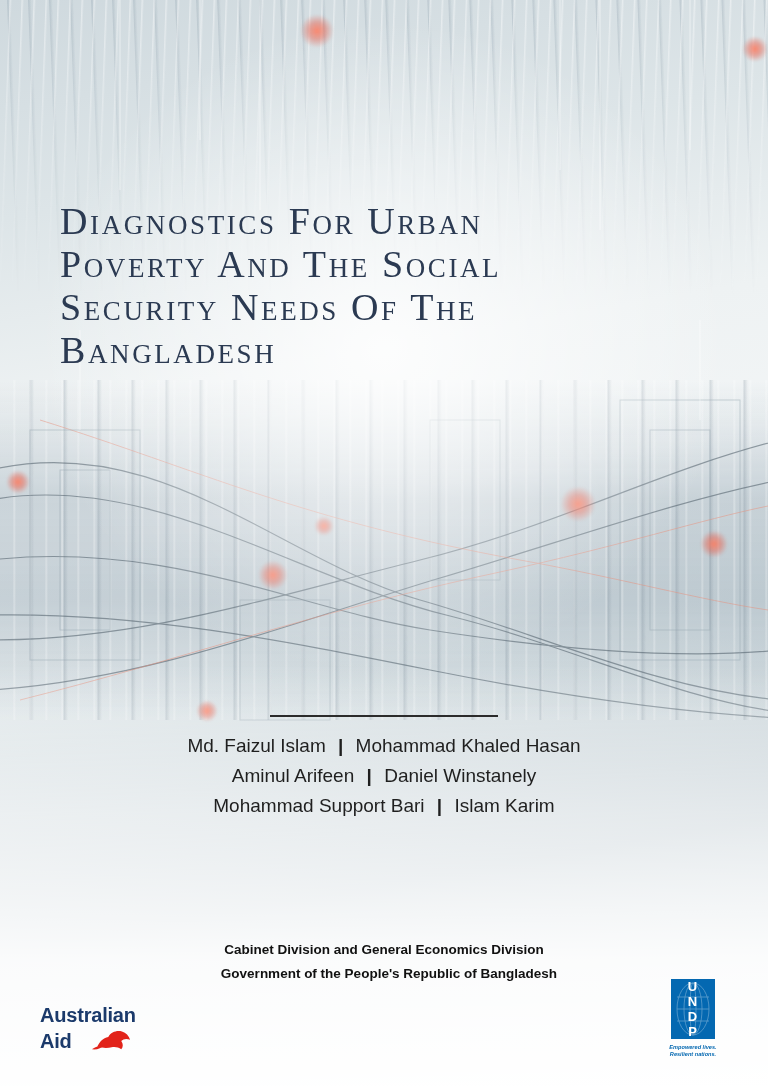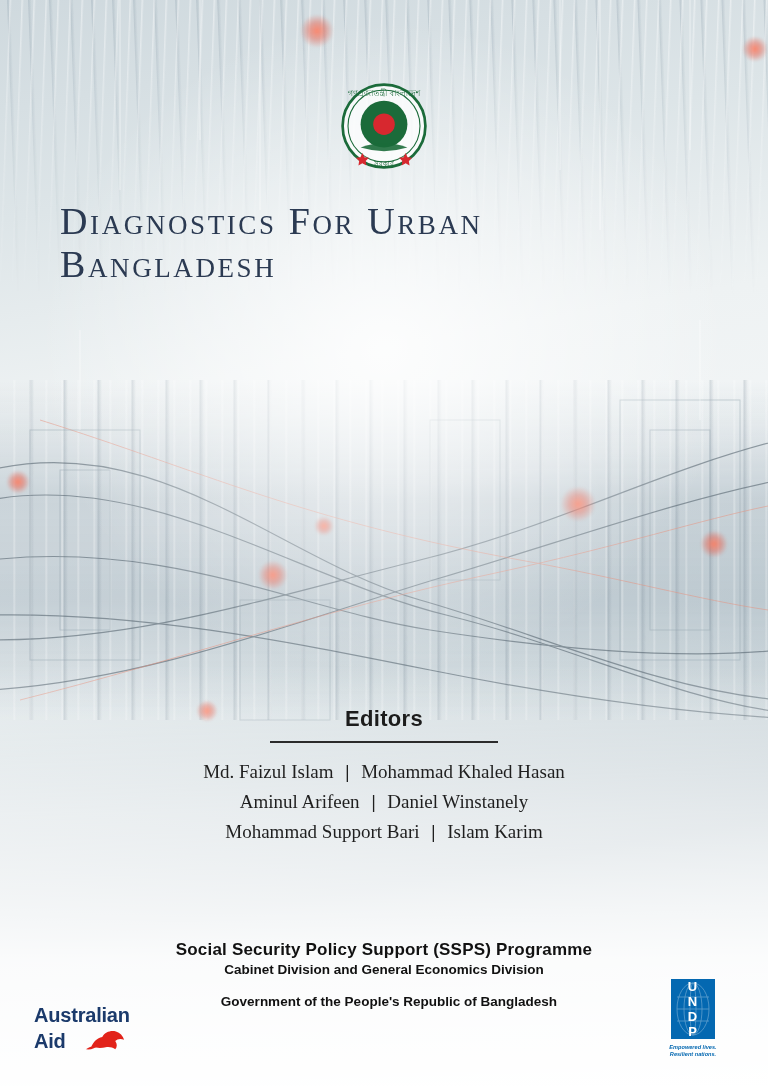--- a/index.html
+++ b/index.html
@@ -110,21 +110,20 @@
     width: 228px;
     height: 2px;
     background: #2b2b2b;
     margin: 9px auto 14px auto;
   }
   .editors-line {
     font-size: 19px;
     color: #1f1f1f;
     line-height: 30px;
     white-space: nowrap;
-    font-family: Liberation Serif, serif;
   }
   .sep {
     display: inline-block;
     padding: 0 7px;
     font-weight: bold;
     color: #1f1f1f;
   }
 
   
   .programme {
@@ -142,21 +141,21 @@
   .programme-sub {
     font-size: 13.5px;
     font-weight: bold;
     color: #111;
     line-height: 20px;
   }
 
   
   .aus-aid {
     position: absolute;
-    left: 34px;
+    left: 40px;
     bottom: 34px;
     width: 130px;
   }
   .aus-aid-text {
     font-size: 20px;
     font-weight: bold;
     color: #1b3a6b;
     line-height: 21px;
     letter-spacing: -0.2px;
   }
@@ -255,69 +254,51 @@
     <div class="glow" style="left:258px; top:560px; width:30px; height:30px;"></div>
     <div class="glow" style="left:700px; top:530px; width:28px; height:28px;"></div>
     <div class="glow" style="left:6px; top:470px; width:24px; height:24px;"></div>
     <div class="glow" style="left:314px; top:516px; width:20px; height:20px;"></div>
     <div class="glow" style="left:196px; top:700px; width:22px; height:22px;"></div>
 
     <div class="bg-vignette"></div>
     <div class="bg-bottom-fade"></div>
   </div>
 
-  <div class="emblem-wrap">
-    <svg class="emblem" viewBox="0 0 120 120">
-      <circle cx="60" cy="60" r="46" fill="#ffffff" opacity="0.75"></circle>
-      <circle cx="60" cy="60" r="46" fill="none" stroke="#1b6b3a" stroke-width="3"></circle>
-      <circle cx="60" cy="60" r="40" fill="none" stroke="#1b6b3a" stroke-width="1.2"></circle>
-      <circle cx="60" cy="58" r="26" fill="#1b6b3a"></circle>
-      <circle cx="60" cy="58" r="12" fill="#d7282f"></circle>
-      <g fill="#1b6b3a">
-        <path d="M34,84 q26,-10 52,0 q-26,8 -52,0 z" opacity="0.9"></path>
-      </g>
-      <g fill="#d7282f">
-        <path d="M36,90 l2.2,4.6 5,0.7 -3.6,3.5 0.8,5 -4.4,-2.3 -4.4,2.3 0.8,-5 -3.6,-3.5 5,-0.7 z"></path>
-        <path d="M84,90 l2.2,4.6 5,0.7 -3.6,3.5 0.8,5 -4.4,-2.3 -4.4,2.3 0.8,-5 -3.6,-3.5 5,-0.7 z"></path>
-      </g>
-      <text x="60" y="27" text-anchor="middle" font-size="9" fill="#1b6b3a" font-family="'Liberation Serif', serif">গণপ্রজাতন্ত্রী বাংলাদেশ</text>
-      <text x="60" y="104" text-anchor="middle" font-size="8" fill="#1b6b3a" font-family="'Liberation Serif', serif">সরকার</text>
-    </svg>
-  </div>
 
   <div class="title-block">
     <div class="title-line">Diagnostics for Urban</div>
+    <div class="title-line">Poverty and the Social</div>
+    <div class="title-line">Security Needs of the</div>
     <div class="title-line">Bangladesh</div>
   </div>
 
   <div class="editors-block">
-    <div class="editors-heading">Editors</div>
     <div class="editors-rule"></div>
 
     <div class="editors-line">
       <span>Md. Faizul Islam</span>
       <span class="sep">|</span>
       <span>Mohammad Khaled Hasan</span>
     </div>
     <div class="editors-line">
       <span>Aminul Arifeen</span>
       <span class="sep">|</span>
       <span>Daniel Winstanely</span>
     </div>
     <div class="editors-line">
       <span>Mohammad Support Bari</span>
       <span class="sep">|</span>
       <span>Islam Karim</span>
     </div>
   </div>
 
   <div class="programme">
-    <div class="programme-title">Social Security Policy Support (SSPS) Programme</div>
     <div class="programme-sub">Cabinet Division and General Economics Division</div>
-    <div class="programme-sub" style="margin-top:12px;padding-left:10px;">Government of the People's Republic of Bangladesh</div>
+    <div class="programme-sub" style="margin-top:4px;padding-left:10px;">Government of the People's Republic of Bangladesh</div>
   </div>
 
   <div class="aus-aid">
     <div class="aus-aid-text">Australian</div>
     <div class="aus-aid-row">
       <div class="aus-aid-text">Aid</div>
       <svg class="kangaroo" viewBox="0 0 60 38">
         <path d="M10,30 C14,22 18,18 26,16 C30,9 38,6 46,8 C52,10 56,14 58,20 C52,18 48,19 45,22 C48,26 48,31 45,34 C41,31 36,30 31,31 C26,32 20,33 10,30 Z" fill="#e2231a"></path>
         <path d="M2,34 C8,30 14,28 20,28 C16,32 10,35 2,34 Z" fill="#e2231a"></path>
       </svg>

